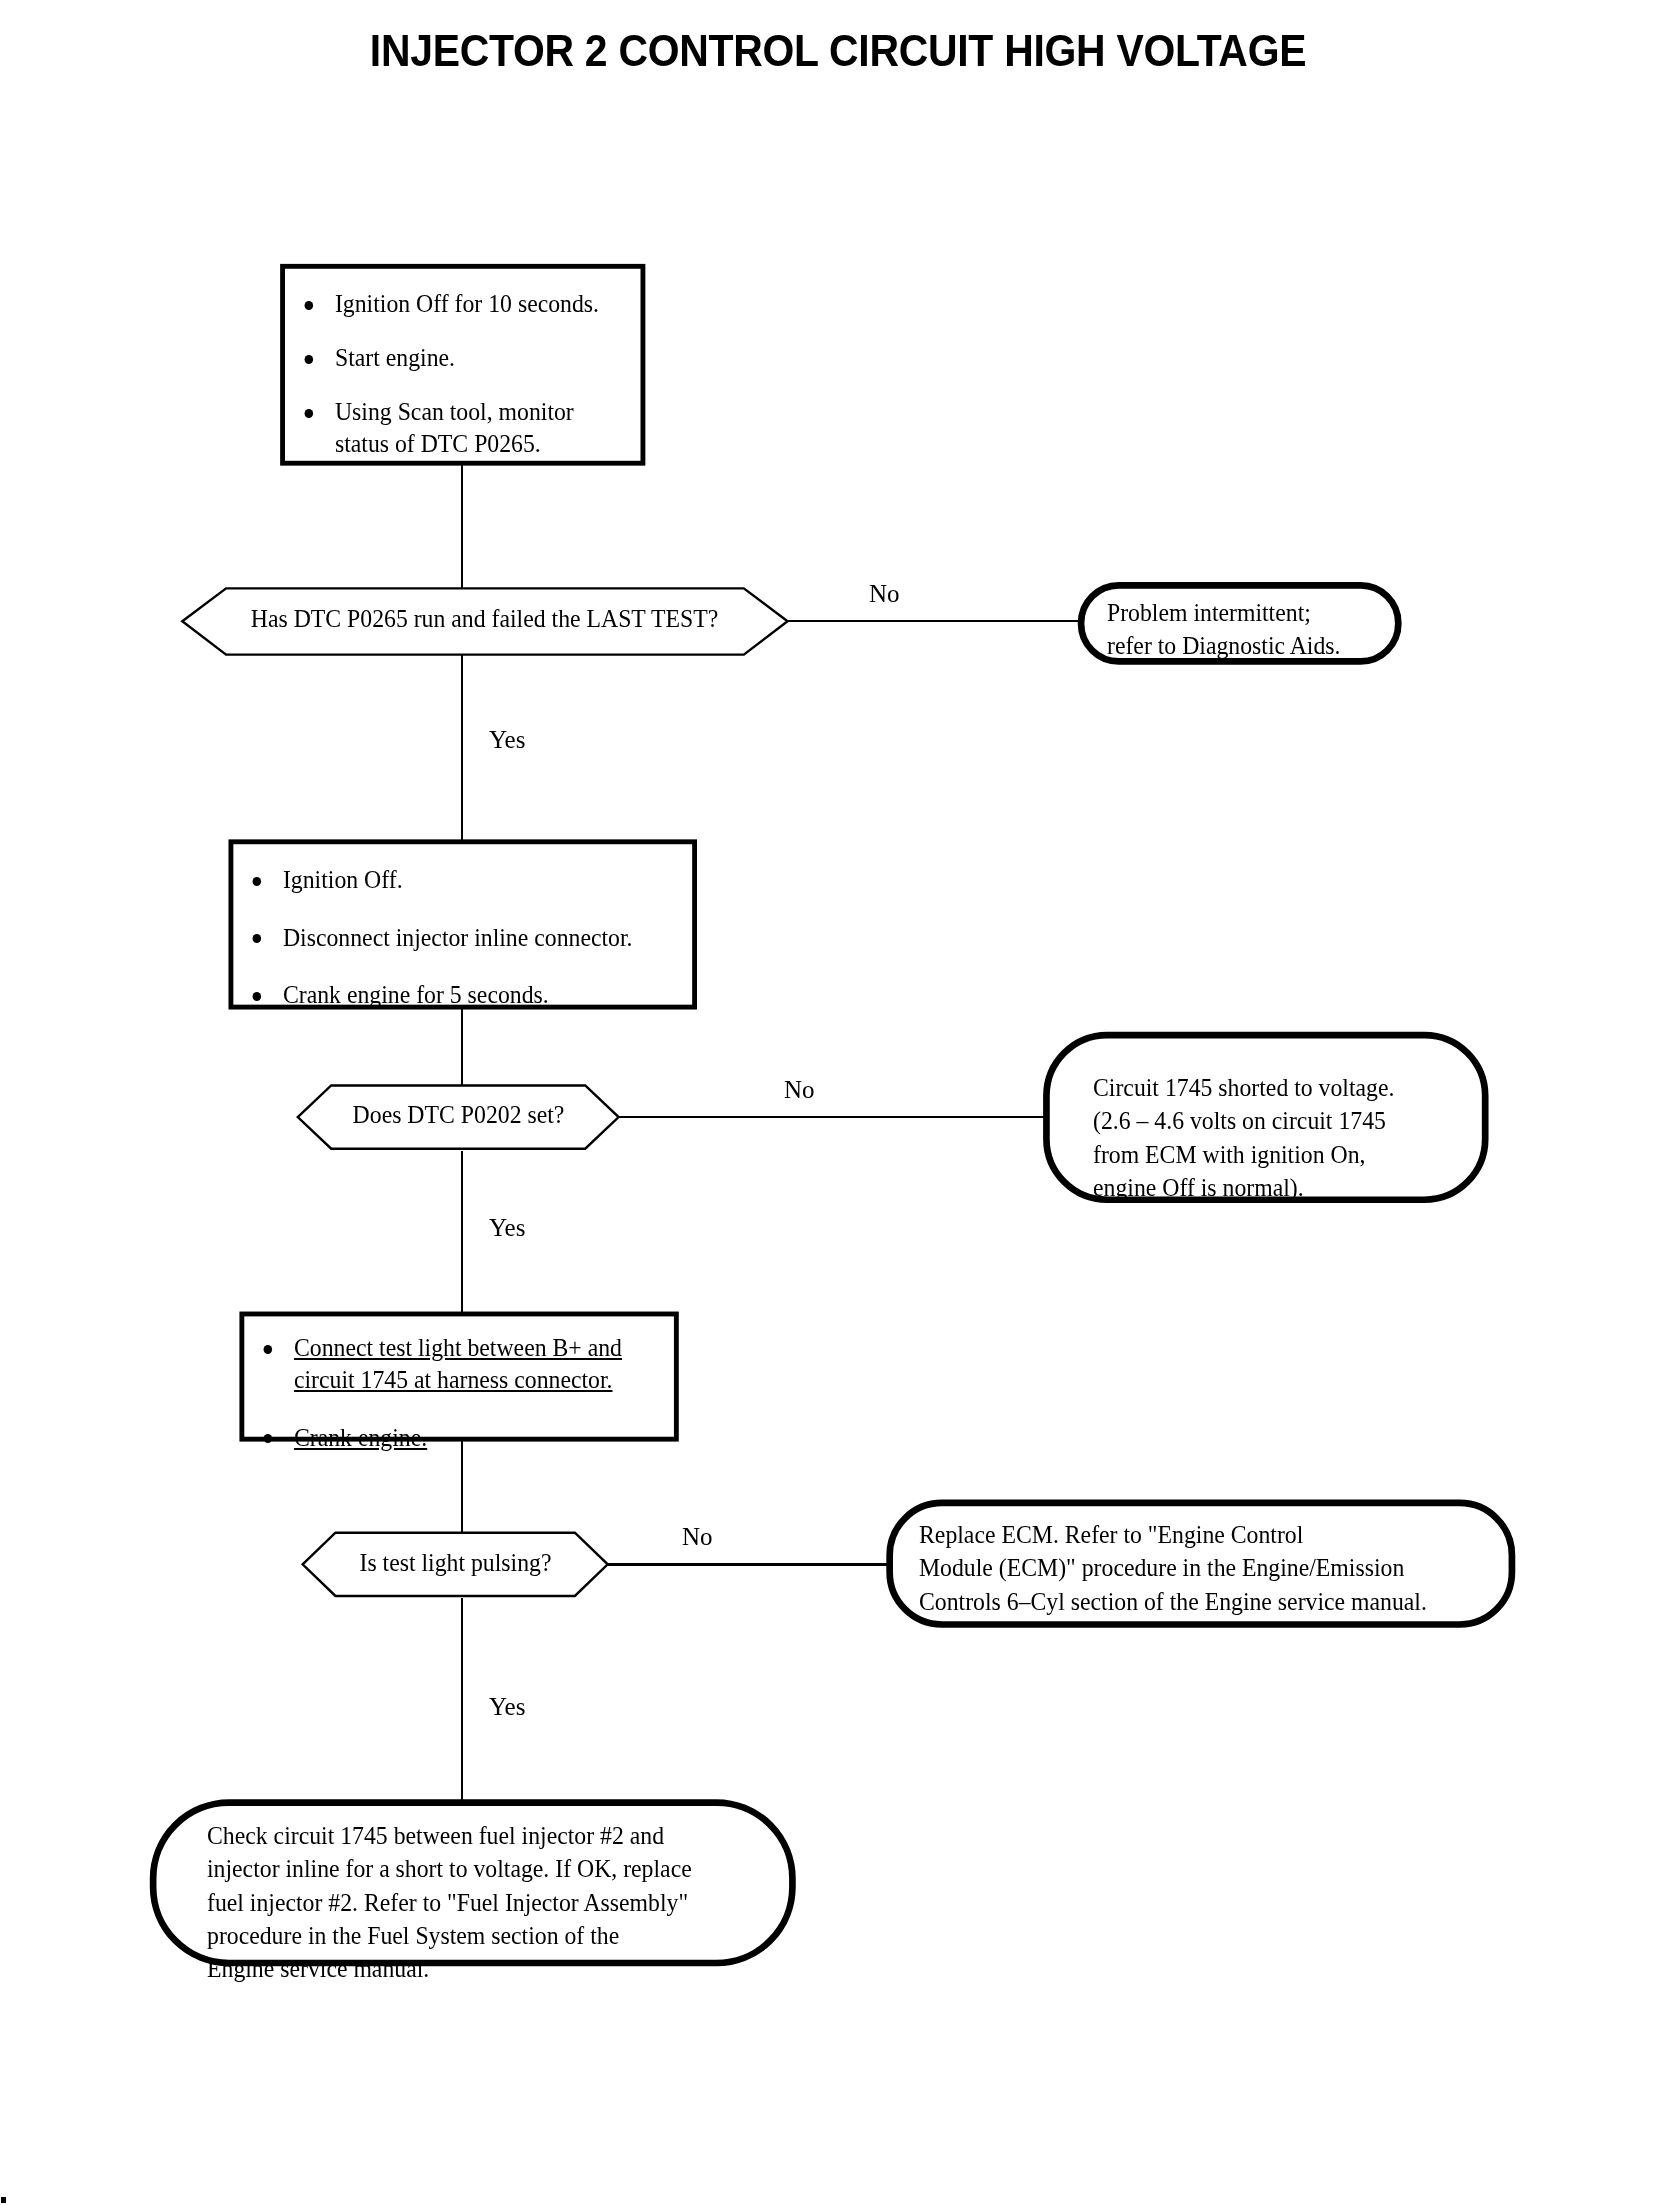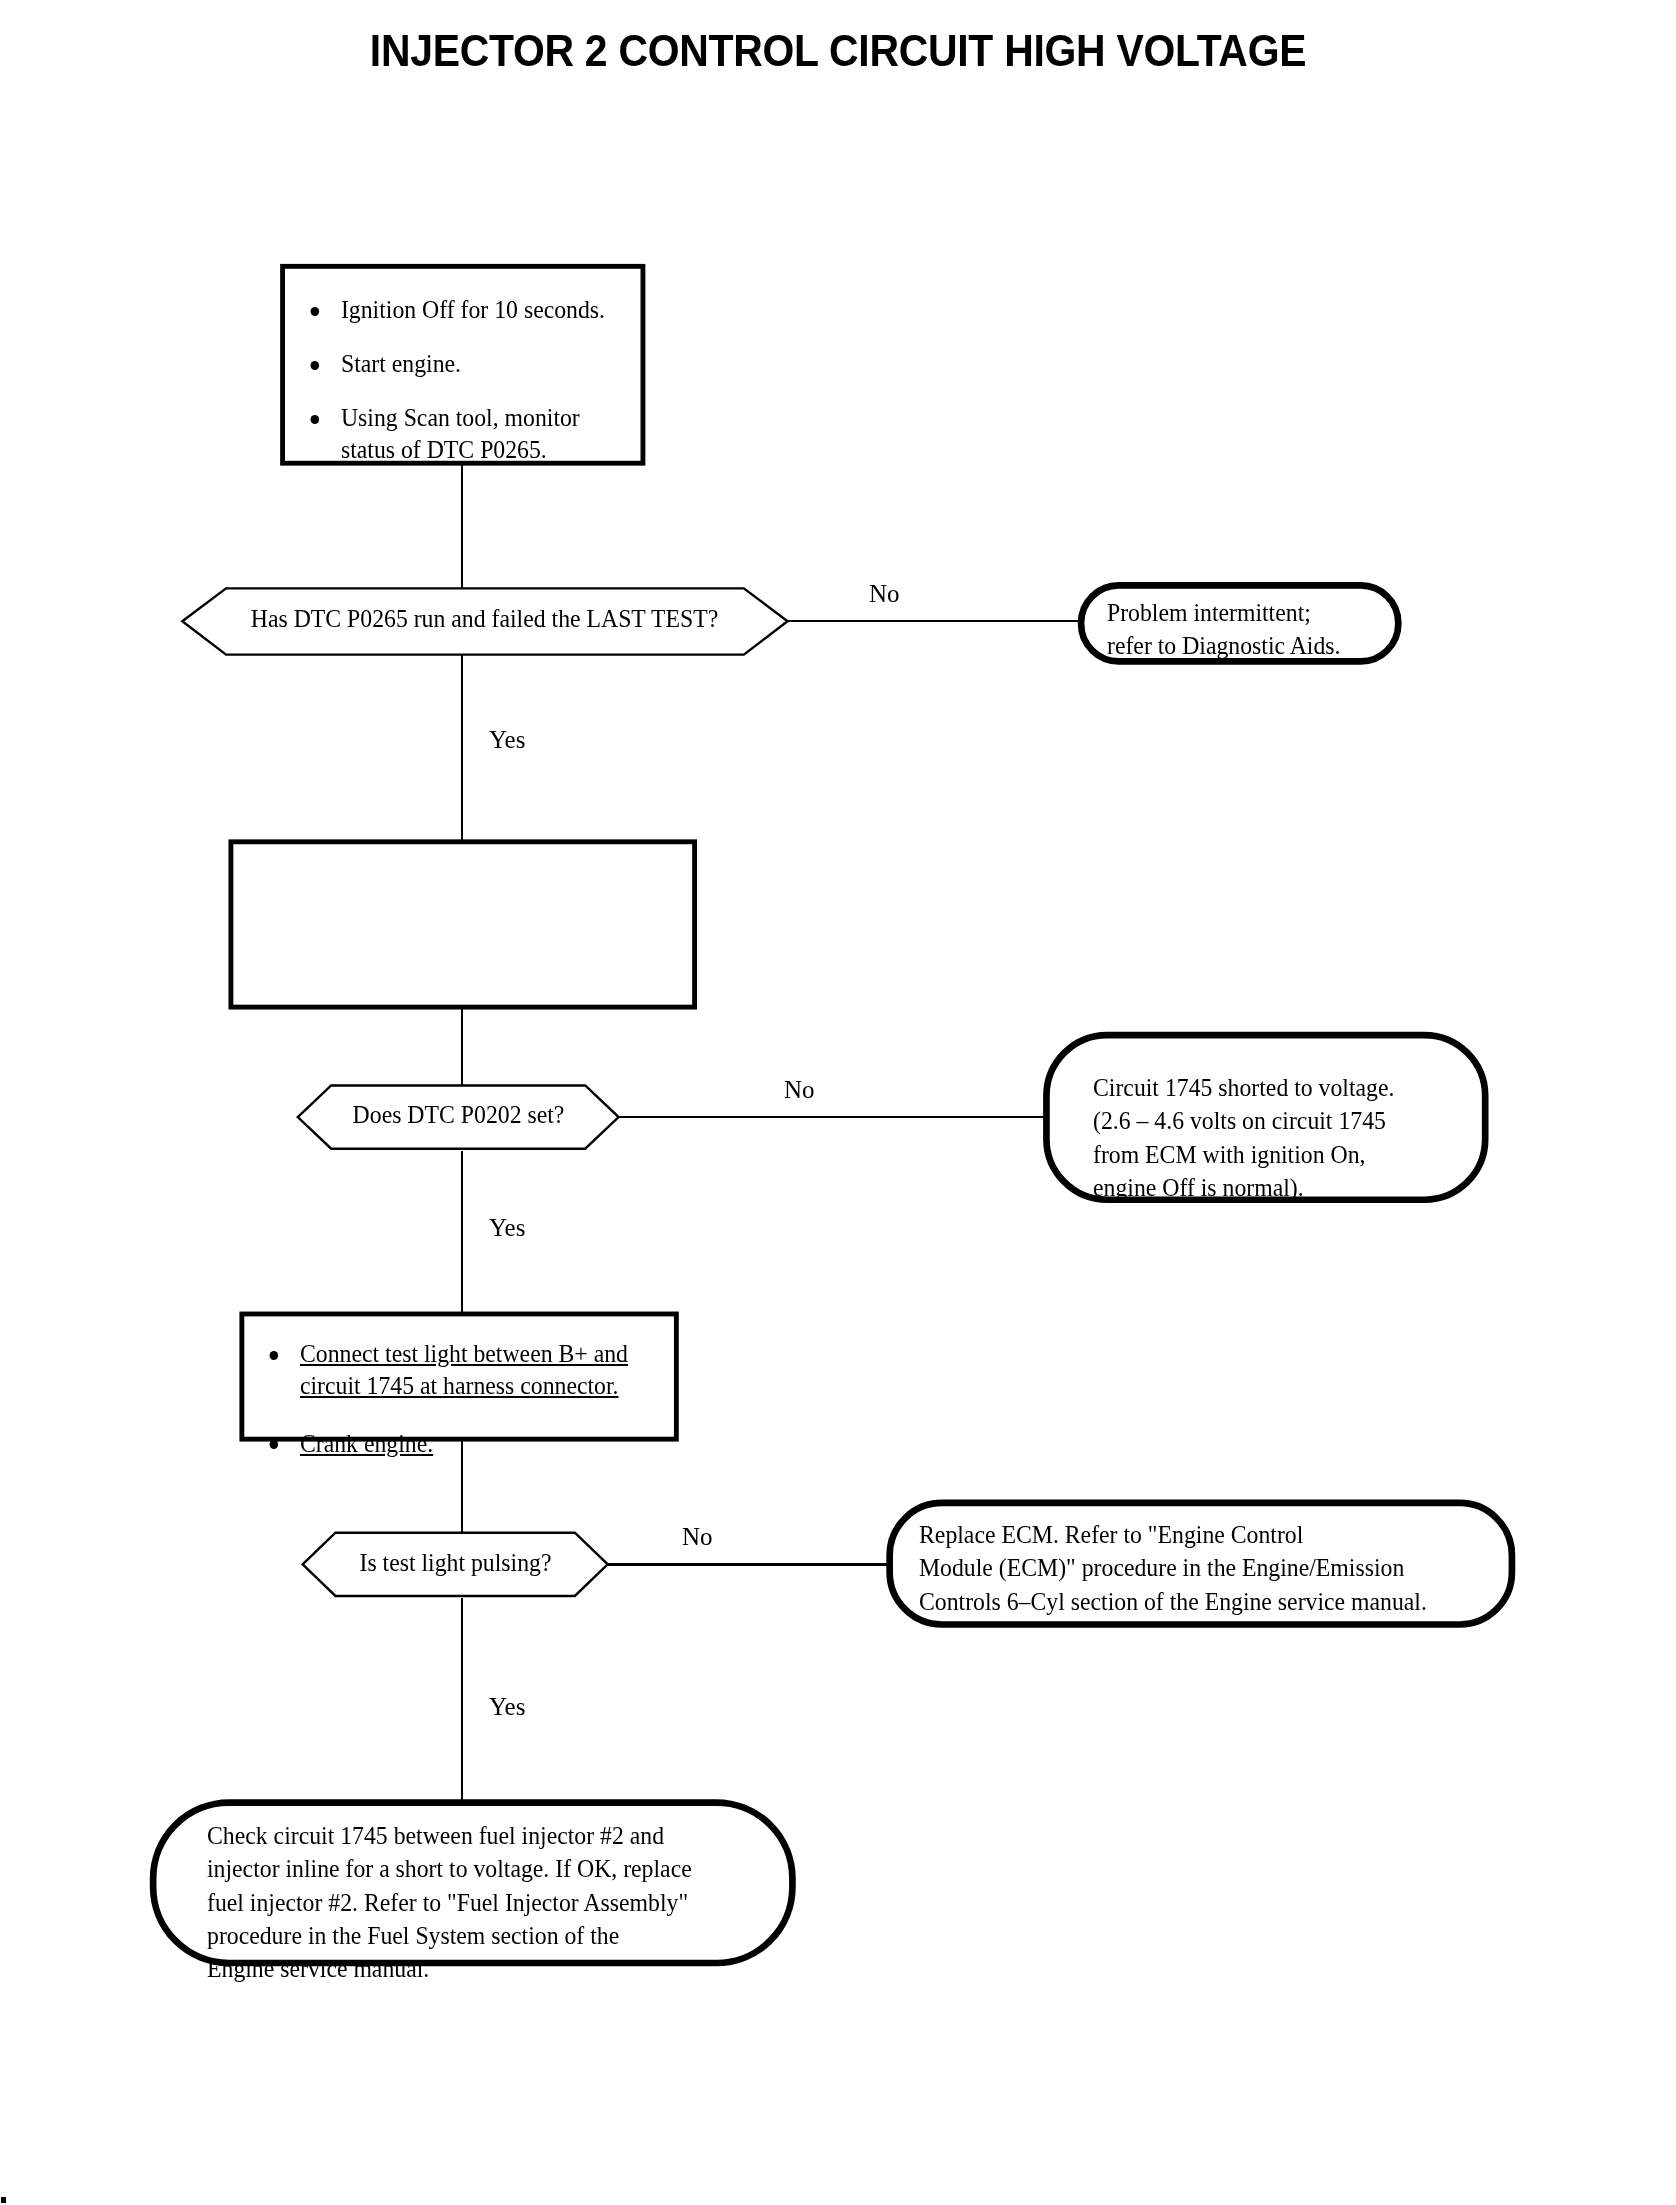--- a/index.html
+++ b/index.html
@@ -43,21 +43,21 @@
     font-size: 44px;
     letter-spacing: -0.3px;
     line-height: 1.05;
     transform: scaleX(0.93);
     transform-origin: 50% 50%;
     white-space: nowrap;
   }
   .proc-list {
     position: absolute;
     list-style: none;
-    margin: 8px;
+    margin: 2px;
     padding: 0;
   }
   .proc-item {
     position: relative;
     font-size: 25px;
     line-height: 1.28;
     padding-left: 41px;
     margin-bottom: 22px;
     transform: scaleX(0.95);
     transform-origin: 0 50%;
@@ -172,20 +172,34 @@
 
   <div class="decision-label" style="left:182px; top:605px; width:605px;">Has DTC P0265 run and failed the LAST TEST?</div>
 
   <div class="branch-label" style="left:869px; top:580px; width:85px;">No</div>
 
   <div class="branch-label" style="left:489px; top:726px; width:85px; text-align:left;">Yes</div>
 
   <div class="term-text" style="left:1107px; top:596px; width:286px;">Problem intermittent;
 refer to Diagnostic Aids.</div>
 
+  <ul class="proc-list" style="left:242px; top:862px; width:444px;">
+    <li class="proc-item" style="margin-bottom:25.5px;">
+      <span class="proc-bullet"></span>
+      <span>Ignition Off.</span>
+    </li>
+    <li class="proc-item" style="margin-bottom:25.5px;">
+      <span class="proc-bullet"></span>
+      <span>Disconnect injector inline connector.</span>
+    </li>
+    <li class="proc-item">
+      <span class="proc-bullet"></span>
+      <span>Crank engine for 5 seconds.</span>
+    </li>
+  </ul>
 
   <div class="decision-label" style="left:298px; top:1101px; width:321px;">Does DTC P0202 set?</div>
 
   <div class="branch-label" style="left:784px; top:1076px; width:85px;">No</div>
 
   <div class="branch-label" style="left:489px; top:1214px; width:85px; text-align:left;">Yes</div>
 
   <div class="term-text" style="left:1093px; top:1071px; width:389px;">Circuit 1745 shorted to voltage.
 (2.6 – 4.6 volts on circuit 1745
 from ECM with ignition On,

